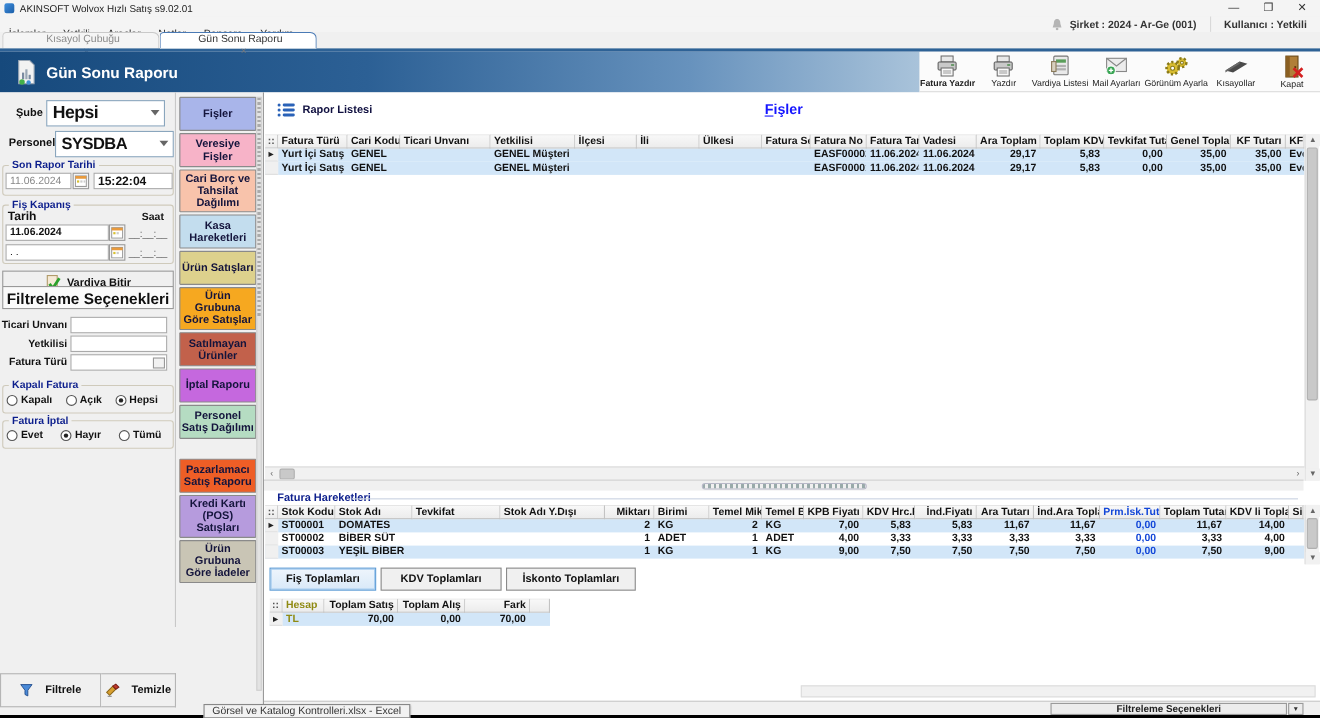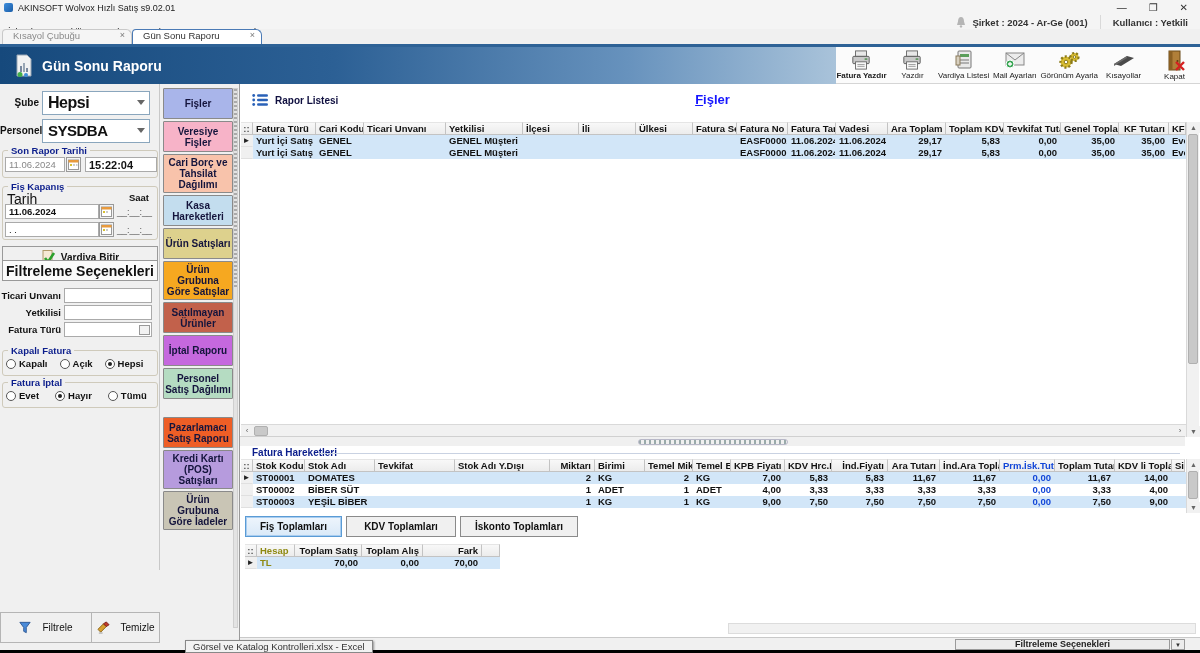--- a/index.html
+++ b/index.html
@@ -14,21 +14,21 @@
   .wctrls span { font-size:10px; color:#333; line-height:12px; cursor:default; }
 
   
   .menubar { position:absolute; left:0; top:15px; width:1200px; height:14px; background:#f4f4f4; display:flex; align-items:center; font-size:9.5px; }
   .menubar .mitem { padding:0 8px; color:#222;margin-top:19px; }
   .menu-right { margin-left:auto; display:flex; align-items:center; height:14px; }
   .mr-box { display:flex; align-items:center; height:14px; border-left:1px solid #d9d9d9; padding:0 12px; font-weight:bold; font-size:9.5px; color:#333; }
 
   
   .tabbar { position:absolute; left:0; top:29px; width:1200px; height:15px; background:#f0f0f0; display:flex; align-items:flex-end; padding-left:2px; }
-  .tab { height:15px; display:flex; justify-content:space-between; width:130px; padding:0 6px 0 10px; font-size:9.5px; border:1px solid #c9c9c9; border-bottom:none; border-radius:4px 6px 0 0; background:#f5f5f5; color:#8a8a8a; }
+  .tab { height:15px; display:flex; align-items:center; justify-content:space-between; width:143px; padding:0 6px 0 10px; font-size:9.5px; border:1px solid #c9c9c9; border-bottom:none; border-radius:4px 6px 0 0; background:#f5f5f5; color:#8a8a8a;flex-direction:column; }
   .tab.active { background:#fff; border-color:#4a7ab5; color:#333; z-index:2; }
   .tab .tx { color:#777; font-size:9px; margin-left:6px; }
   .tabline { position:absolute; left:0; top:44px; width:1200px; height:3px; background:#2e6296; }
 
   
   .hdr { position:absolute; left:0; top:47px; width:1200px; height:37px; }
   .hdr-grad { position:absolute; left:0; top:0; width:836px; height:37px; background:linear-gradient(90deg,#16497c 0%,#2c6095 40%,#6792bd 75%,#a9c3da 100%); display:flex; align-items:center; }
   .hdr-icon { margin:0 8px 0 14px; }
   .hdr-title { color:#fff; font-size:14px; font-weight:bold; }
   .toolbar { position:absolute; left:836px; top:0; width:364px; height:37px; background:#fbfbfb; border-bottom:1px solid #d5d5d5; display:flex; }
@@ -54,21 +54,21 @@
   .mask { color:#555; font-size:9px; letter-spacing:0; display:flex; align-items:center; }
   .btn { background:#f0f0f0; border:1px solid #9a9a9a; display:flex; align-items:center; justify-content:center; gap:5px; font-weight:bold; font-size:10px; }
   .filtre-title { position:absolute; left:2px; width:156px; height:21px; border:1px solid #999; background:#fafafa; display:flex; align-items:center; justify-content:center; font-size:14px; font-weight:bold; }
   .fld { position:absolute; display:flex; align-items:center; width:158px; }
   .fld label { width:64px; text-align:right; font-weight:bold; font-size:9.5px; padding-right:3px; white-space:nowrap; }
   .fld .inp { flex:1; }
   .radio { display:inline-flex; align-items:center; gap:3px; font-weight:bold; font-size:9.5px; }
   .rb { width:10px; height:10px; border-radius:50%; border:1px solid #555; background:#fff; position:relative; display:inline-block; }
   .rb.on::after { content:""; position:absolute; left:2px; top:2px; width:4px; height:4px; border-radius:50%; background:#222; }
   .bottomcells { position:absolute; left:0; top:612px; width:239px; height:31px; display:flex; }
-  .bcell { border:1px solid #b5b5b5; background:#f0f0f0; display:flex; align-items:center; justify-content:center; gap:11px; font-weight:normal; font-size:10px; }
+  .bcell { border:1px solid #b5b5b5; background:#f0f0f0; display:flex; align-items:center; justify-content:center; gap:11px; font-weight:bold; font-size:10px; }
 
   
   #report-buttons { position:absolute; left:3px; top:4px; width:70px; display:flex; flex-direction:column; gap:2px; }
   .rbtn { width:70px; min-height:31px; border:1px solid #8a8a8a; border-radius:1px; display:flex; align-items:center; justify-content:center; text-align:center; font-weight:bold; font-size:10px; color:#14143c; line-height:11px; padding:2px 1px; cursor:default; }
   .mid-scroll { position:absolute; right:1px; top:4px; width:5px; height:540px; background:#e3e3e3; border:1px solid #cfcfcf; }
   .mid-scroll::after { content:""; position:absolute; left:0; top:0; width:3px; height:200px; background:repeating-linear-gradient(180deg,#aaa 0 2px,#e3e3e3 2px 4px); }
 
   
   .rapor-label { position:absolute; left:12px; top:9px; display:flex; align-items:center; gap:6px; font-weight:bold; font-size:10px; color:#101040; }
   .fisler-title { position:absolute; left:0; top:8px; width:945px; text-align:center; color:#1616ff; font-weight:bold; font-size:13px; }
@@ -240,21 +240,21 @@
   </div>
 
   <div class="leftpanel">
     <div class="lp-row" style="top:6px;">
       <label>Şube</label>
       <div class="select">
         <span class="sval">Hepsi</span>
         <span class="chev"></span>
       </div>
     </div>
-    <div class="lp-row" style="top:34px;">
+    <div class="lp-row" style="top:34px;padding-left:8px;">
       <label>Personel</label>
       <div class="select">
         <span class="sval" style="font-size:15px;">SYSDBA</span>
         <span class="chev"></span>
       </div>
     </div>
 
     <div class="group" style="left:2px; top:66px; width:156px; height:28px;">
       <span class="gtitle">Son Rapor Tarihi</span>
       <div style="position:absolute; left:2px; top:6px; display:flex; align-items:center; gap:1px;">
@@ -267,21 +267,21 @@
               <rect x="5" y="5" width="2" height="2" fill="#ccc"></rect>
               <rect x="8" y="5" width="1.5" height="2" fill="#ccc"></rect>
             </svg>
         </div>
         <div class="inp" style="width:72px; font-weight:bold; font-size:11px; margin-left:3px;">15:22:04</div>
       </div>
     </div>
 
     <div class="group" style="left:2px; top:102px; width:156px; height:54px;">
       <span class="gtitle">Fiş Kapanış</span>
-      <span style="position:absolute; left:4px; top:4px; font-weight:normal; font-size:14px;">Tarih</span>
+      <span style="position:absolute; left:4px; top:4px; font-weight:bold; font-size:11px;">Tarih</span>
       <span style="position:absolute; right:8px; top:5px; font-weight:bold; font-size:9.5px;">Saat</span>
       <div style="position:absolute; left:2px; top:17px; display:flex; align-items:center;">
         <div class="inp" style="width:94px; font-weight:bold;">11.06.2024</div>
         <div class="calbtn">
           <svg width="11" height="11" viewBox="0 0 11 11">
               <rect x="0.5" y="1" width="10" height="9.5" fill="#fff" stroke="#999"></rect>
               <rect x="0.5" y="1" width="10" height="2.5" fill="#e89a3d"></rect>
               <rect x="2" y="5" width="2" height="2" fill="#d8c030"></rect>
               <rect x="5" y="5" width="2" height="2" fill="#ccc"></rect>
             </svg>

